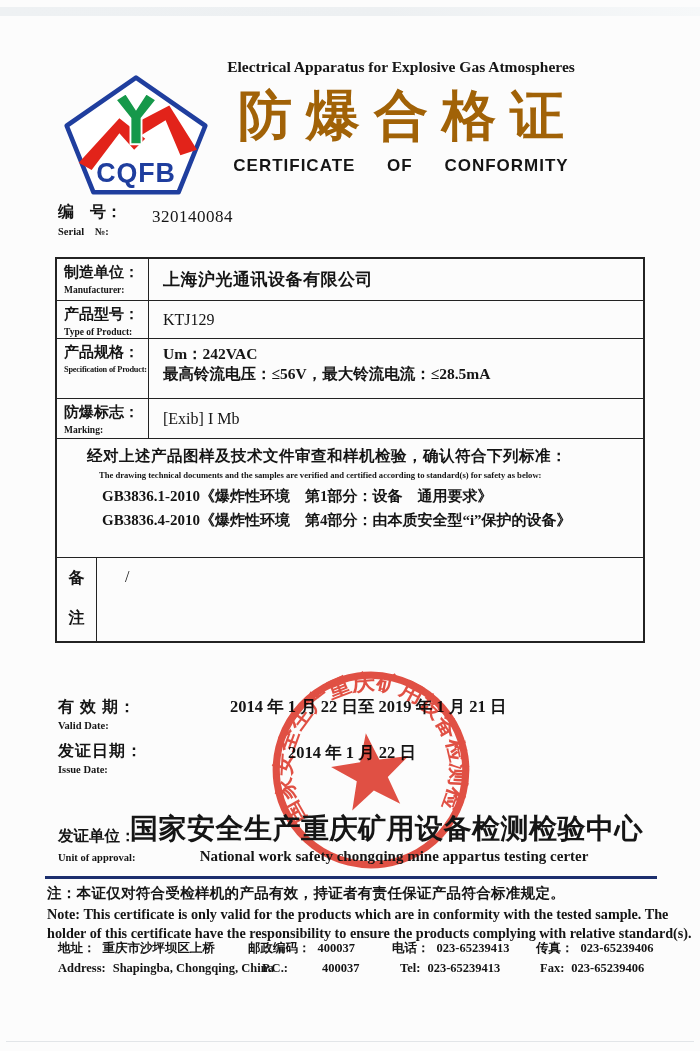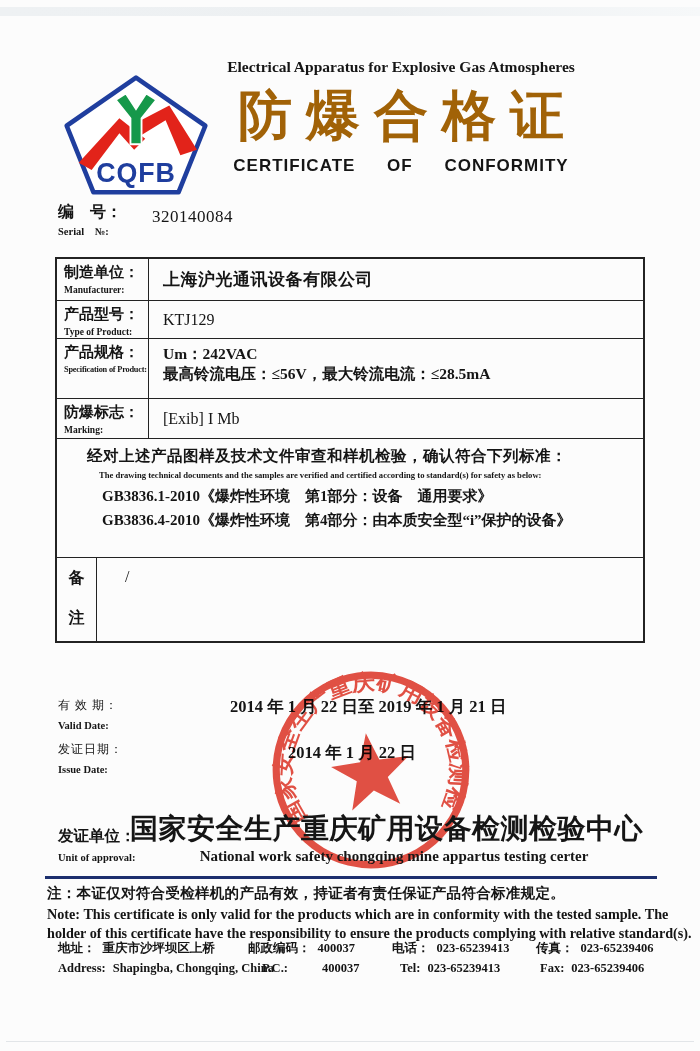--- a/index.html
+++ b/index.html
@@ -44,21 +44,21 @@
   .std-head-cn{font-size:15.5px;font-weight:bold;letter-spacing:.5px;}
   .std-head-en{font-size:8.6px;font-weight:bold;margin:3px 0 4px 12px;}
   .std-item{font-size:15px;font-weight:600;line-height:24px;margin-left:15px;}
   .remark-label{width:40px;border-right:1.5px solid #232323;box-sizing:border-box;
                 display:flex;flex-direction:column;justify-content:space-between;
                 padding:10px 0 12px 0;text-align:center;font-size:16px;font-weight:bold;}
   .remark-value{flex:1;padding:10px 0 0 28px;font-size:16px;}
 
   
   .dates{position:absolute;left:58px;top:694px;width:600px;}
-  .d-lab-cn{font-size:12px;font-weight:normal;letter-spacing:1px;}
+  .d-lab-cn{font-size:16px;font-weight:bold;letter-spacing:1px;}
   .d-lab-en{font-size:10.5px;font-weight:bold;}
   .valid-cn{position:absolute;left:0;top:3px;}
   .valid-en{position:absolute;left:0;top:26px;}
   .valid-val{position:absolute;left:172px;top:2px;font-size:16.5px;font-weight:600;}
   .issue-cn{position:absolute;left:0;top:47px;}
   .issue-en{position:absolute;left:0;top:70px;}
   .issue-val{position:absolute;left:230px;top:48px;font-size:16.5px;font-weight:600;}
 
   
   .stamp{position:absolute;left:264px;top:667px;width:214px;height:206px;

